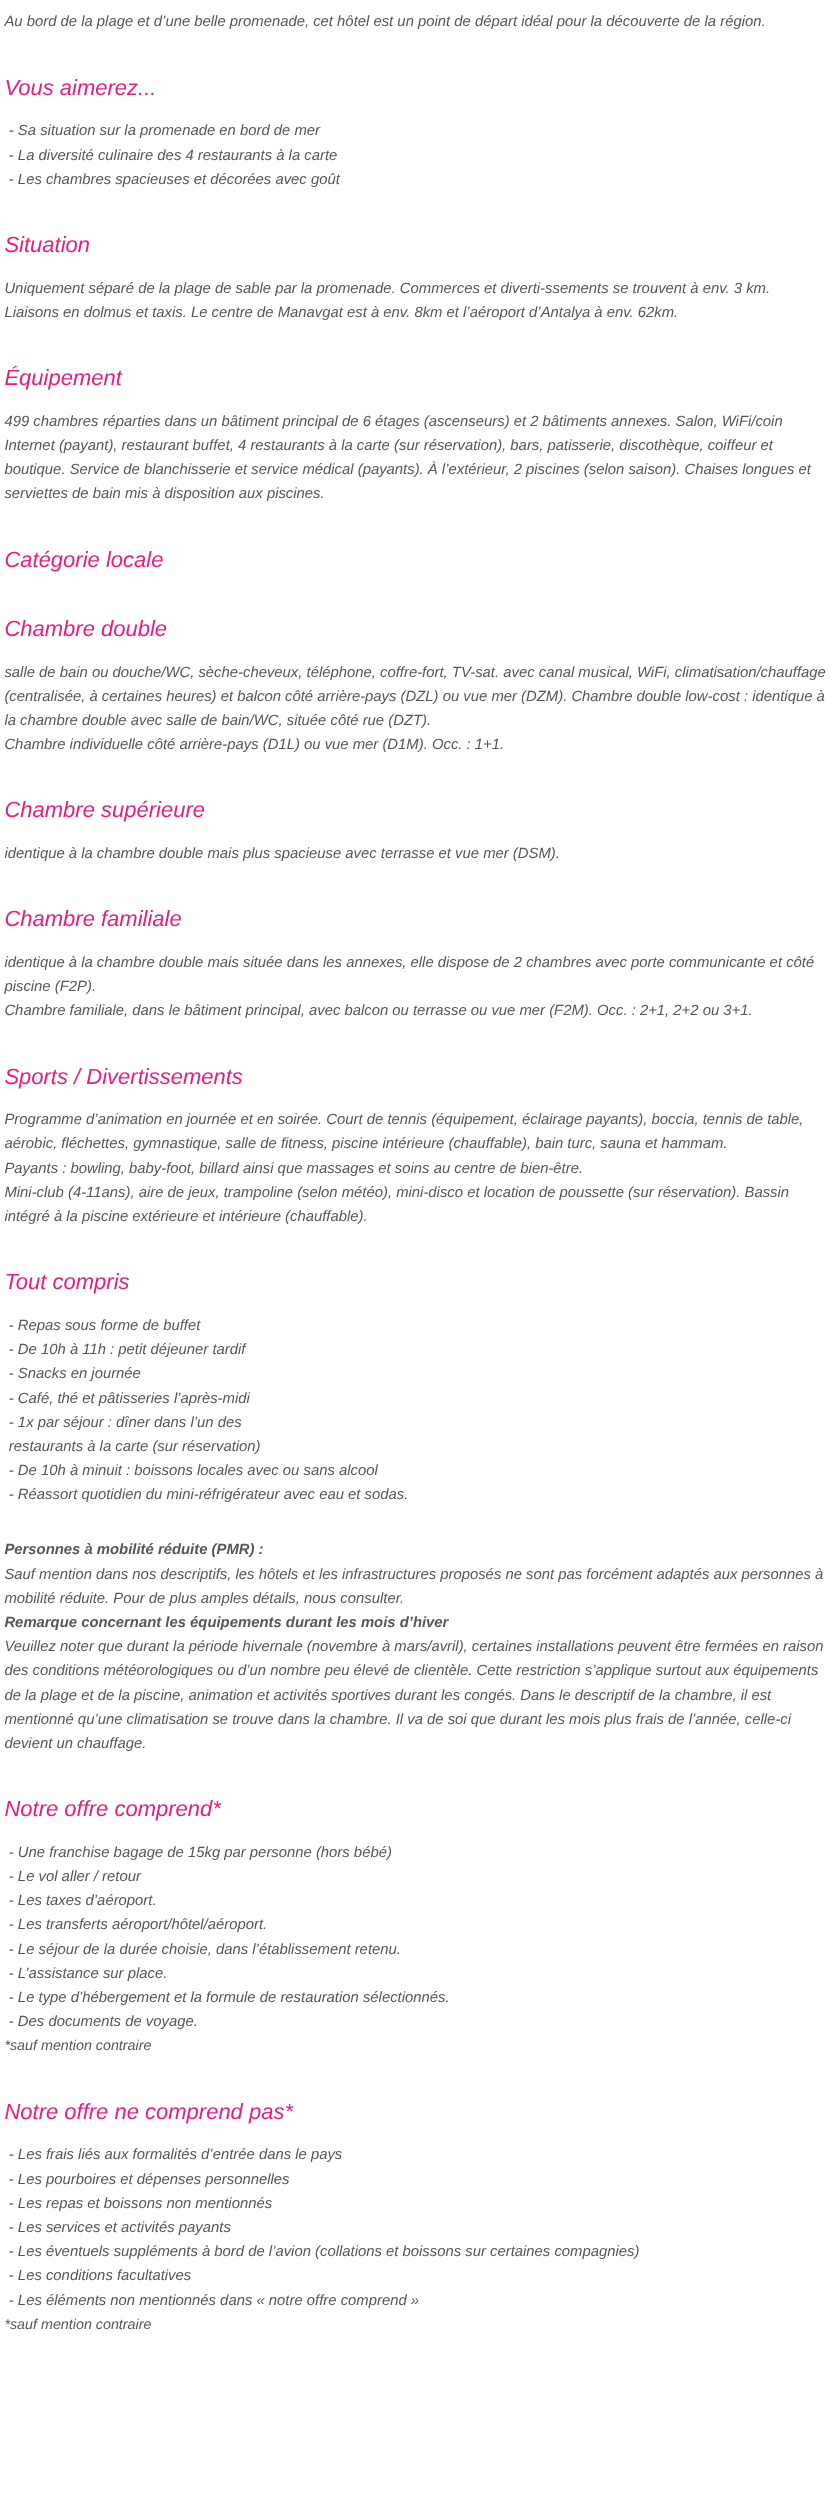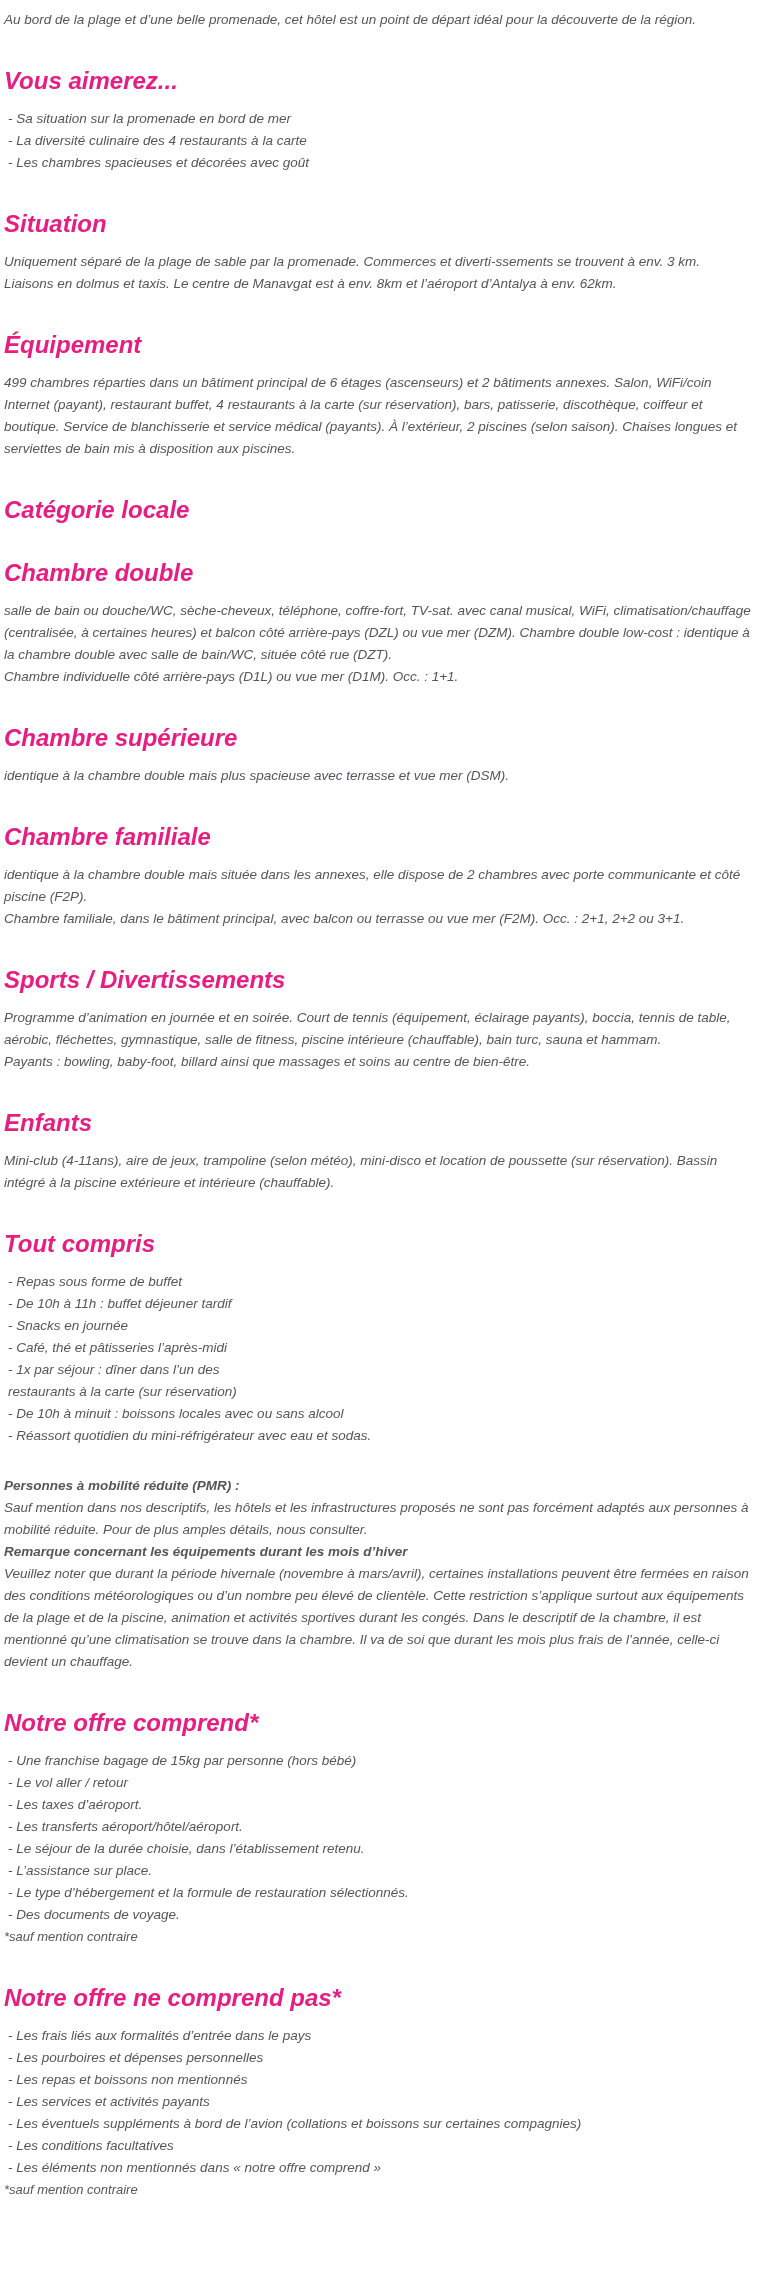--- a/index.html
+++ b/index.html
@@ -8,22 +8,22 @@
   body {
     width:758px; height:2275px; overflow:hidden;
     font-family:"Liberation Sans","DejaVu Sans",sans-serif;
     font-style:italic;
     color:var(--body-text);
   }
   .page { padding:9px 0 0 4px; }
   .body { font-size:13.5px; line-height:22px; font-weight:400; }
   .section-title {
     color:var(--accent);
-    font-size:24px; line-height:27px;
-    font-weight:700; font-style:italic;
+    font-size:20px; line-height:27px;
+    font-weight:400; font-style:italic;
     margin:36px 0 14px 0;
   }
   .list .body { padding-left:4px; }
   .note-block { margin-top:28px; }
   .note-title { font-weight:700; }
   .footnote { font-size:13px; }
 </style>
 </head>
 <body>
 
@@ -72,29 +72,28 @@
     <p class="body">Chambre familiale, dans le bâtiment principal, avec balcon ou terrasse ou vue mer (F2M). Occ. : 2+1, 2+2 ou 3+1.</p>
   </section>
 
   <section>
     <h2 class="section-title">Sports / Divertissements</h2>
     <p class="body">Programme d’animation en journée et en soirée. Court de tennis (équipement, éclairage payants), boccia, tennis de table, aérobic, fléchettes, gymnastique, salle de fitness, piscine intérieure (chauffable), bain turc, sauna et hammam.</p>
     <p class="body">Payants : bowling, baby-foot, billard ainsi que massages et soins au centre de bien-être.</p>
   </section>
 
   <section>
-    <h2 class="section-title">Enfants</h2>
     <p class="body">Mini-club (4-11ans), aire de jeux, trampoline (selon météo), mini-disco et location de poussette (sur réservation). Bassin intégré à la piscine extérieure et intérieure (chauffable).</p>
   </section>
 
   <section>
     <h2 class="section-title">Tout compris</h2>
     <div class="list">
       <p class="body">- Repas sous forme de buffet</p>
-      <p class="body">- De 10h à 11h : buffet déjeuner tardif</p>
+      <p class="body">- De 10h à 11h : petit déjeuner tardif</p>
       <p class="body">- Snacks en journée</p>
       <p class="body">- Café, thé et pâtisseries l’après-midi</p>
       <p class="body">- 1x par séjour : dîner dans l’un des</p>
       <p class="body">restaurants à la carte (sur réservation)</p>
       <p class="body">- De 10h à minuit : boissons locales avec ou sans alcool</p>
       <p class="body">- Réassort quotidien du mini-réfrigérateur avec eau et sodas.</p>
     </div>
   </section>
 
   <div class="note-block">

